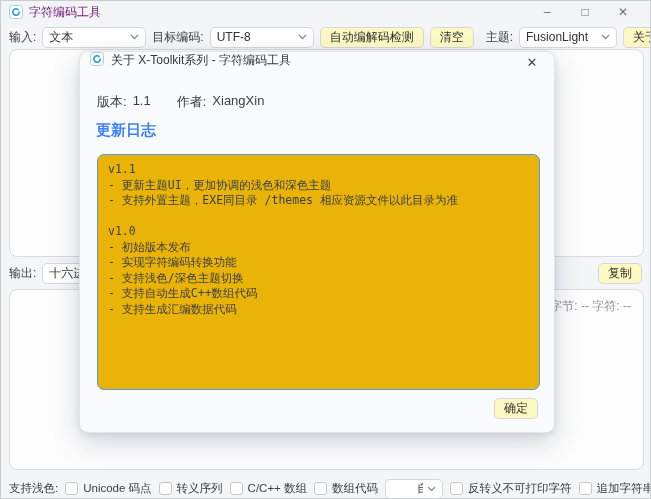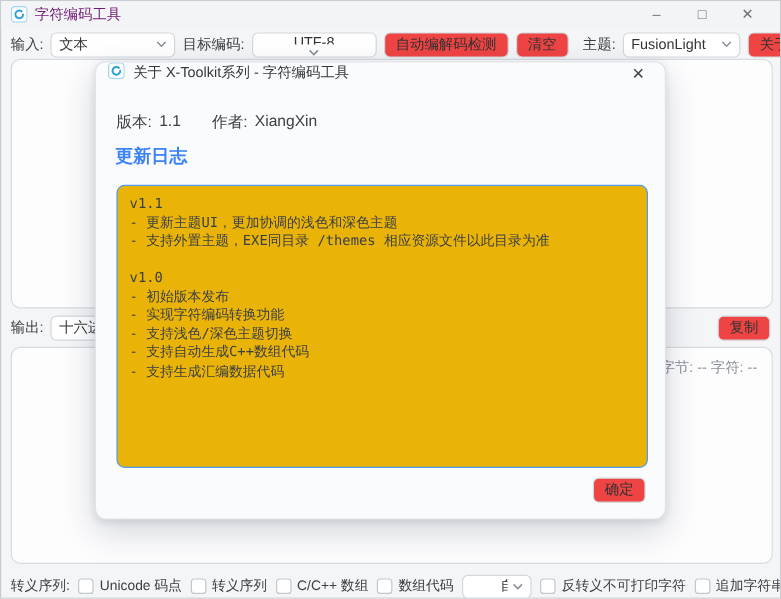--- a/index.html
+++ b/index.html
@@ -32,21 +32,21 @@
   }
   .lbl { color:#3c4043; flex:0 0 auto; }
   .combo {
     height:21px; background:#fff; border:1px solid #d4d8dc; border-radius:5px;
     display:flex; align-items:center; padding:0 6px; gap:4px; color:#333;
     flex:0 0 auto;
   }
   .combo .combo-text { flex:1 1 auto; overflow:hidden; }
   .chev { flex:0 0 auto; display:inline-flex; }
   .btn {
-    height:21px; background:#ef4444; border:1px solid #d4d8dc; border-radius:5px;
+    height:21px; background:#fef9c3; border:1px solid #d4d8dc; border-radius:5px;
     display:inline-flex; align-items:center; padding:0 9px; color:#333;
     flex:0 0 auto; cursor:default;
   }
   .spacer { flex:1 1 auto; }
   
   .input-area {
     position:absolute; left:8px; top:48px; width:635px; height:208px;
     background:#fdfdfe; border:1px solid #d8dce0; border-radius:8px;
   }
   .output-row {
@@ -132,21 +132,21 @@
     <span class="lbl">输入:</span>
     <span class="combo" style="width:104px;">
       <span class="combo-text">文本</span>
       <span class="chev">
           <svg width="9" height="6" viewBox="0 0 9 6">
             <path d="M1 1l3.5 3.5L8 1" fill="none" stroke="#8a9097" stroke-width="1.3"></path>
           </svg>
         </span>
     </span>
     <span class="lbl">目标编码:</span>
-    <span class="combo" style="width:104px;flex-direction:column;">
+    <span class="combo" style="width:104px;">
       <span class="combo-text">UTF-8</span>
       <span class="chev">
           <svg width="9" height="6" viewBox="0 0 9 6">
             <path d="M1 1l3.5 3.5L8 1" fill="none" stroke="#8a9097" stroke-width="1.3"></path>
           </svg>
         </span>
     </span>
     <span class="btn">自动编解码检测</span>
     <span class="btn">清空</span>
     <span class="spacer"></span>
@@ -176,21 +176,21 @@
     </span>
     <span class="spacer"></span>
     <span class="btn">复制</span>
   </div>
 
   <div class="output-area">
     <span class="stats">字节: --  字符: --</span>
   </div>
 
   <div class="options-row">
-    <span class="lbl">转义序列:</span>
+    <span class="lbl">支持浅色:</span>
     <span class="chk">
       <span class="chk-box"></span>
       <span>Unicode 码点</span>
     </span>
     <span class="chk">
       <span class="chk-box"></span>
       <span>转义序列</span>
     </span>
     <span class="chk">
       <span class="chk-box"></span>

